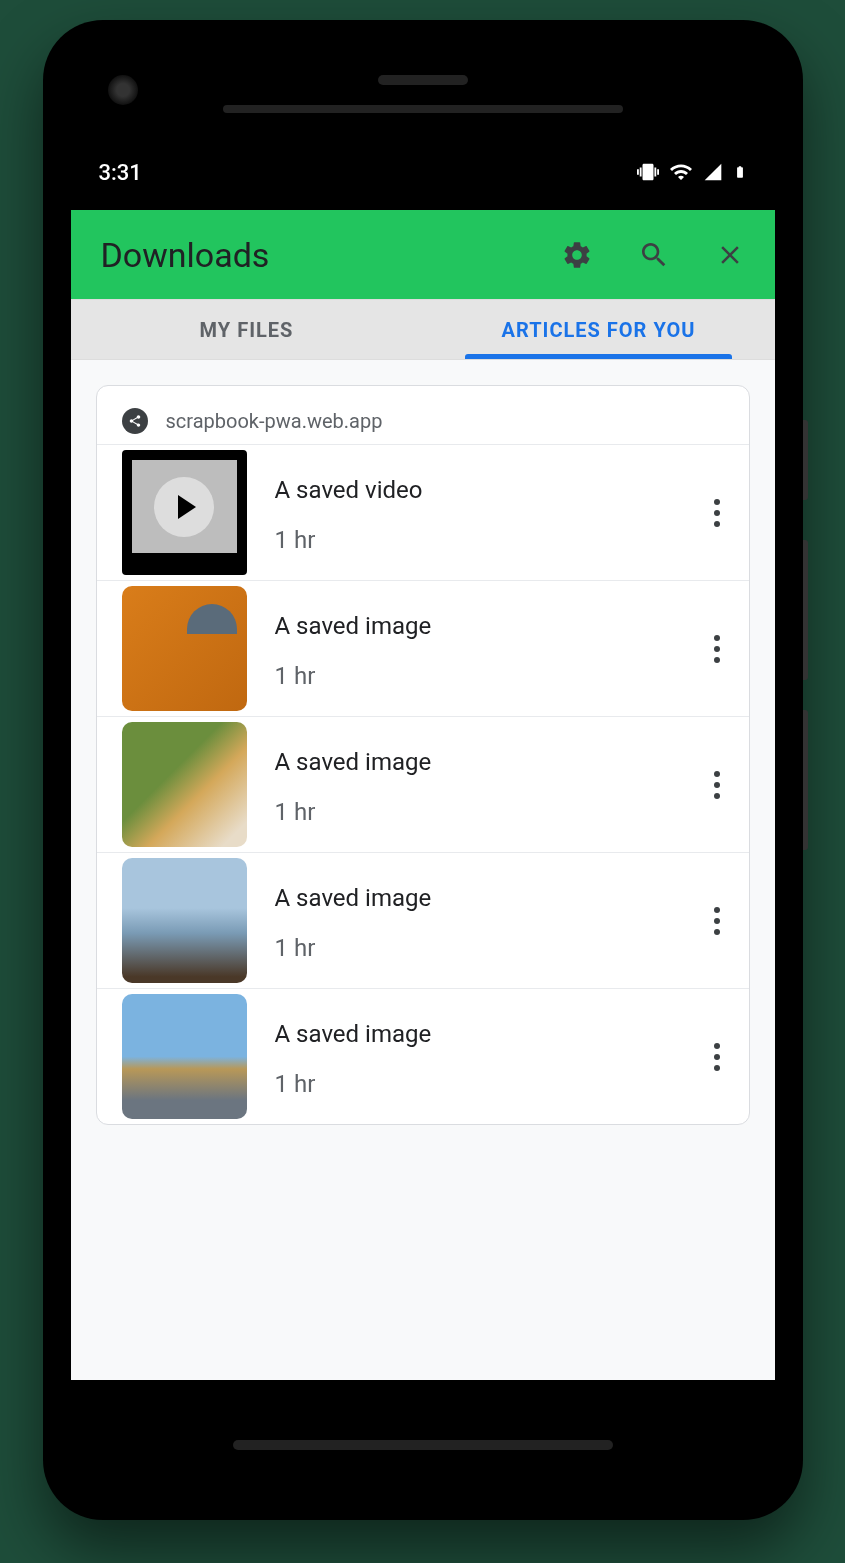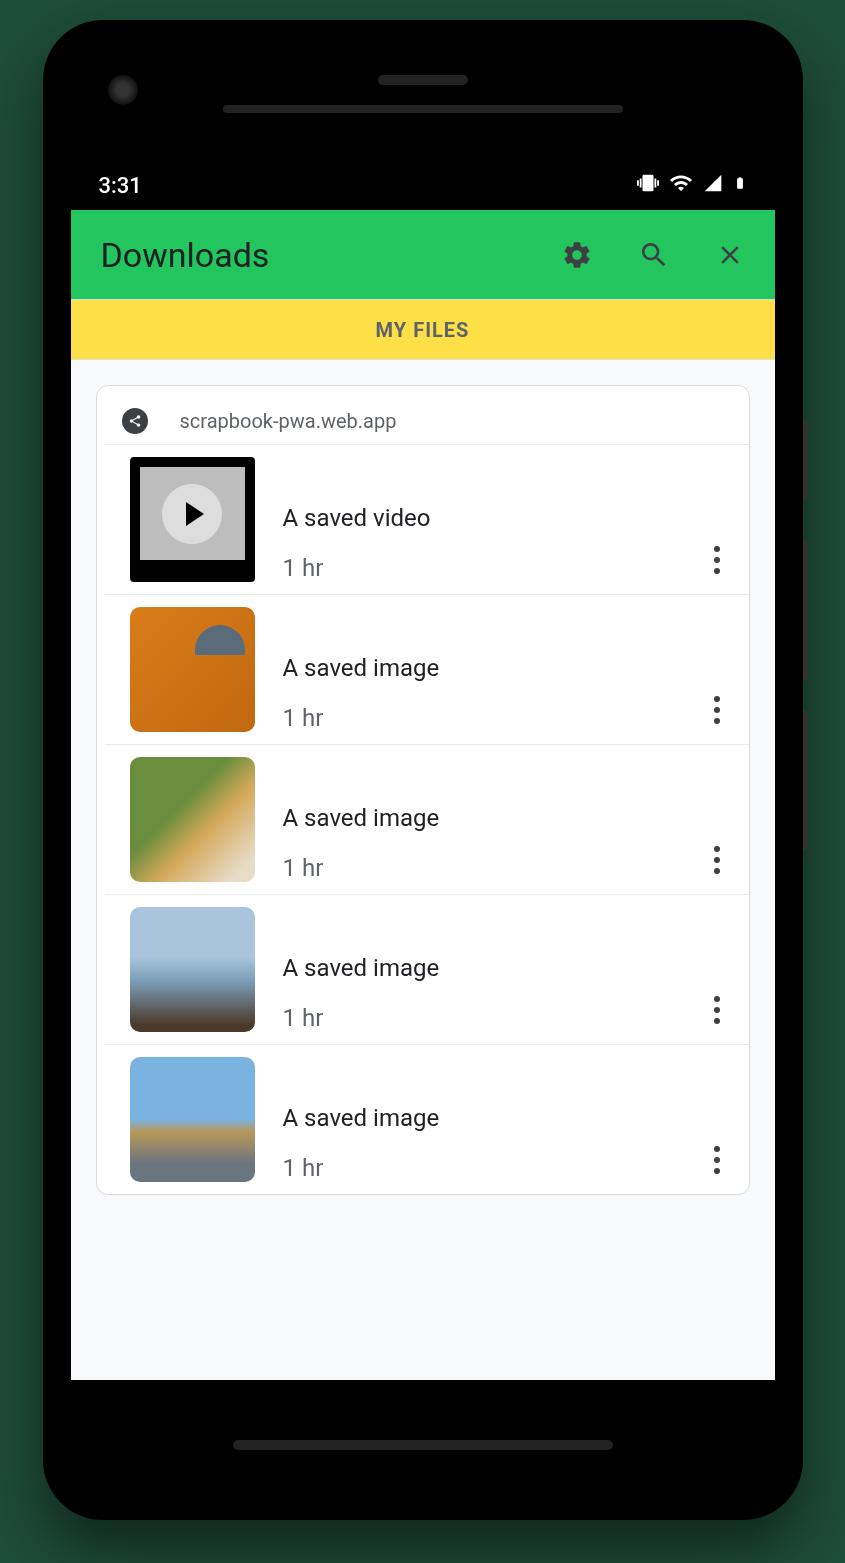--- a/index.html
+++ b/index.html
@@ -79,21 +79,21 @@
       right: 18px;
       bottom: 130px;
       background: #fff;
       overflow: hidden;
     }
     .status-bar {
       height: 50px;
       background: #000;
       color: #fff;
       display: flex;
-      align-items: center;
+      align-items: flex-start;
       justify-content: space-between;
       padding: 0 28px;
       font-size: 22px;
       font-weight: 500;
     }
     .status-icons { display: flex; gap: 10px; align-items: center; }
     .app-header {
       height: 90px;
       display: flex;
       align-items: center;
@@ -101,21 +101,21 @@
       border-bottom: 1px solid #ddd;
       background: #22c55e;
     }
     .header-title { flex: 1; font-size: 34px; font-weight: 400; color: #202124; }
     .header-actions { display: flex; gap: 45px; align-items: center; }
     .icon-btn { cursor: pointer; color: #3c4043; display: flex; }
     .tabs {
       height: 60px;
       display: flex;
       border-bottom: 1px solid #ddd;
-      background: #fde047;
+      background: #e5e5e5;
       justify-content: flex-end;
     }
     .tab {
       flex: 1;
       display: flex;
       align-items: center;
       justify-content: center;
       font-size: 20px;
       font-weight: 700;
       letter-spacing: 1px;
@@ -142,42 +142,41 @@
     }
     .card {
       background: #fff;
       border: 1px solid #dadce0;
       border-radius: 12px;
       overflow: hidden;
     }
     .card-site {
       display: flex;
       align-items: center;
-      gap: 32px;
+      gap: 18px;
       padding: 22px 25px 10px 25px;
       color: #5f6368;
       font-size: 20px;
     }
     .share-badge {
       width: 26px;
       height: 26px;
       background: #3c4043;
       border-radius: 50%;
       display: flex;
       align-items: center;
       justify-content: center;
       color: #fff;
     }
     .item {
       display: flex;
-      align-items: flex-end;
-      padding: 12px 25px;
+      align-items: center;
+      padding: 5px 25px;
       gap: 28px;
       border-top: 1px solid #e8eaed;
-      margin-left: 8px;
     }
     .item:first-of-type { border-top: none; }
     .thumb {
       width: 125px;
       height: 125px;
       border-radius: 10px;
       flex-shrink: 0;
       display: flex;
       align-items: center;
       justify-content: center;
@@ -283,20 +282,23 @@
                 <path d="M19 6.41L17.59 5 12 10.59 6.41 5 5 6.41 10.59 12 5 17.59 6.41 19 12 13.41 17.59 19 19 17.59 13.41 12z"></path>
               </svg>
           </span>
         </div>
       </div>
 
       <div class="tabs">
         <div class="tab">
           <span>MY FILES</span>
         </div>
+        <div class="tab active">
+          <span>ARTICLES FOR YOU</span>
+        </div>
       </div>
 
       <div class="content">
         <div class="card">
           <div class="card-site">
             <span class="share-badge">
               <svg width="14" height="14" viewBox="0 0 24 24" fill="#fff">
                   <path d="M18 16.08c-.76 0-1.44.3-1.96.77L8.91 12.7c.05-.23.09-.46.09-.7s-.04-.47-.09-.7l7.05-4.11c.54.5 1.25.81 2.04.81 1.66 0 3-1.34 3-3s-1.34-3-3-3-3 1.34-3 3c0 .24.04.47.09.7L8.04 9.81C7.5 9.31 6.79 9 6 9c-1.66 0-3 1.34-3 3s1.34 3 3 3c.79 0 1.5-.31 2.04-.81l7.12 4.16c-.05.21-.08.43-.08.65 0 1.61 1.31 2.92 2.92 2.92 1.61 0 2.92-1.31 2.92-2.92s-1.31-2.92-2.92-2.92z"></path>
                 </svg>
             </span>

